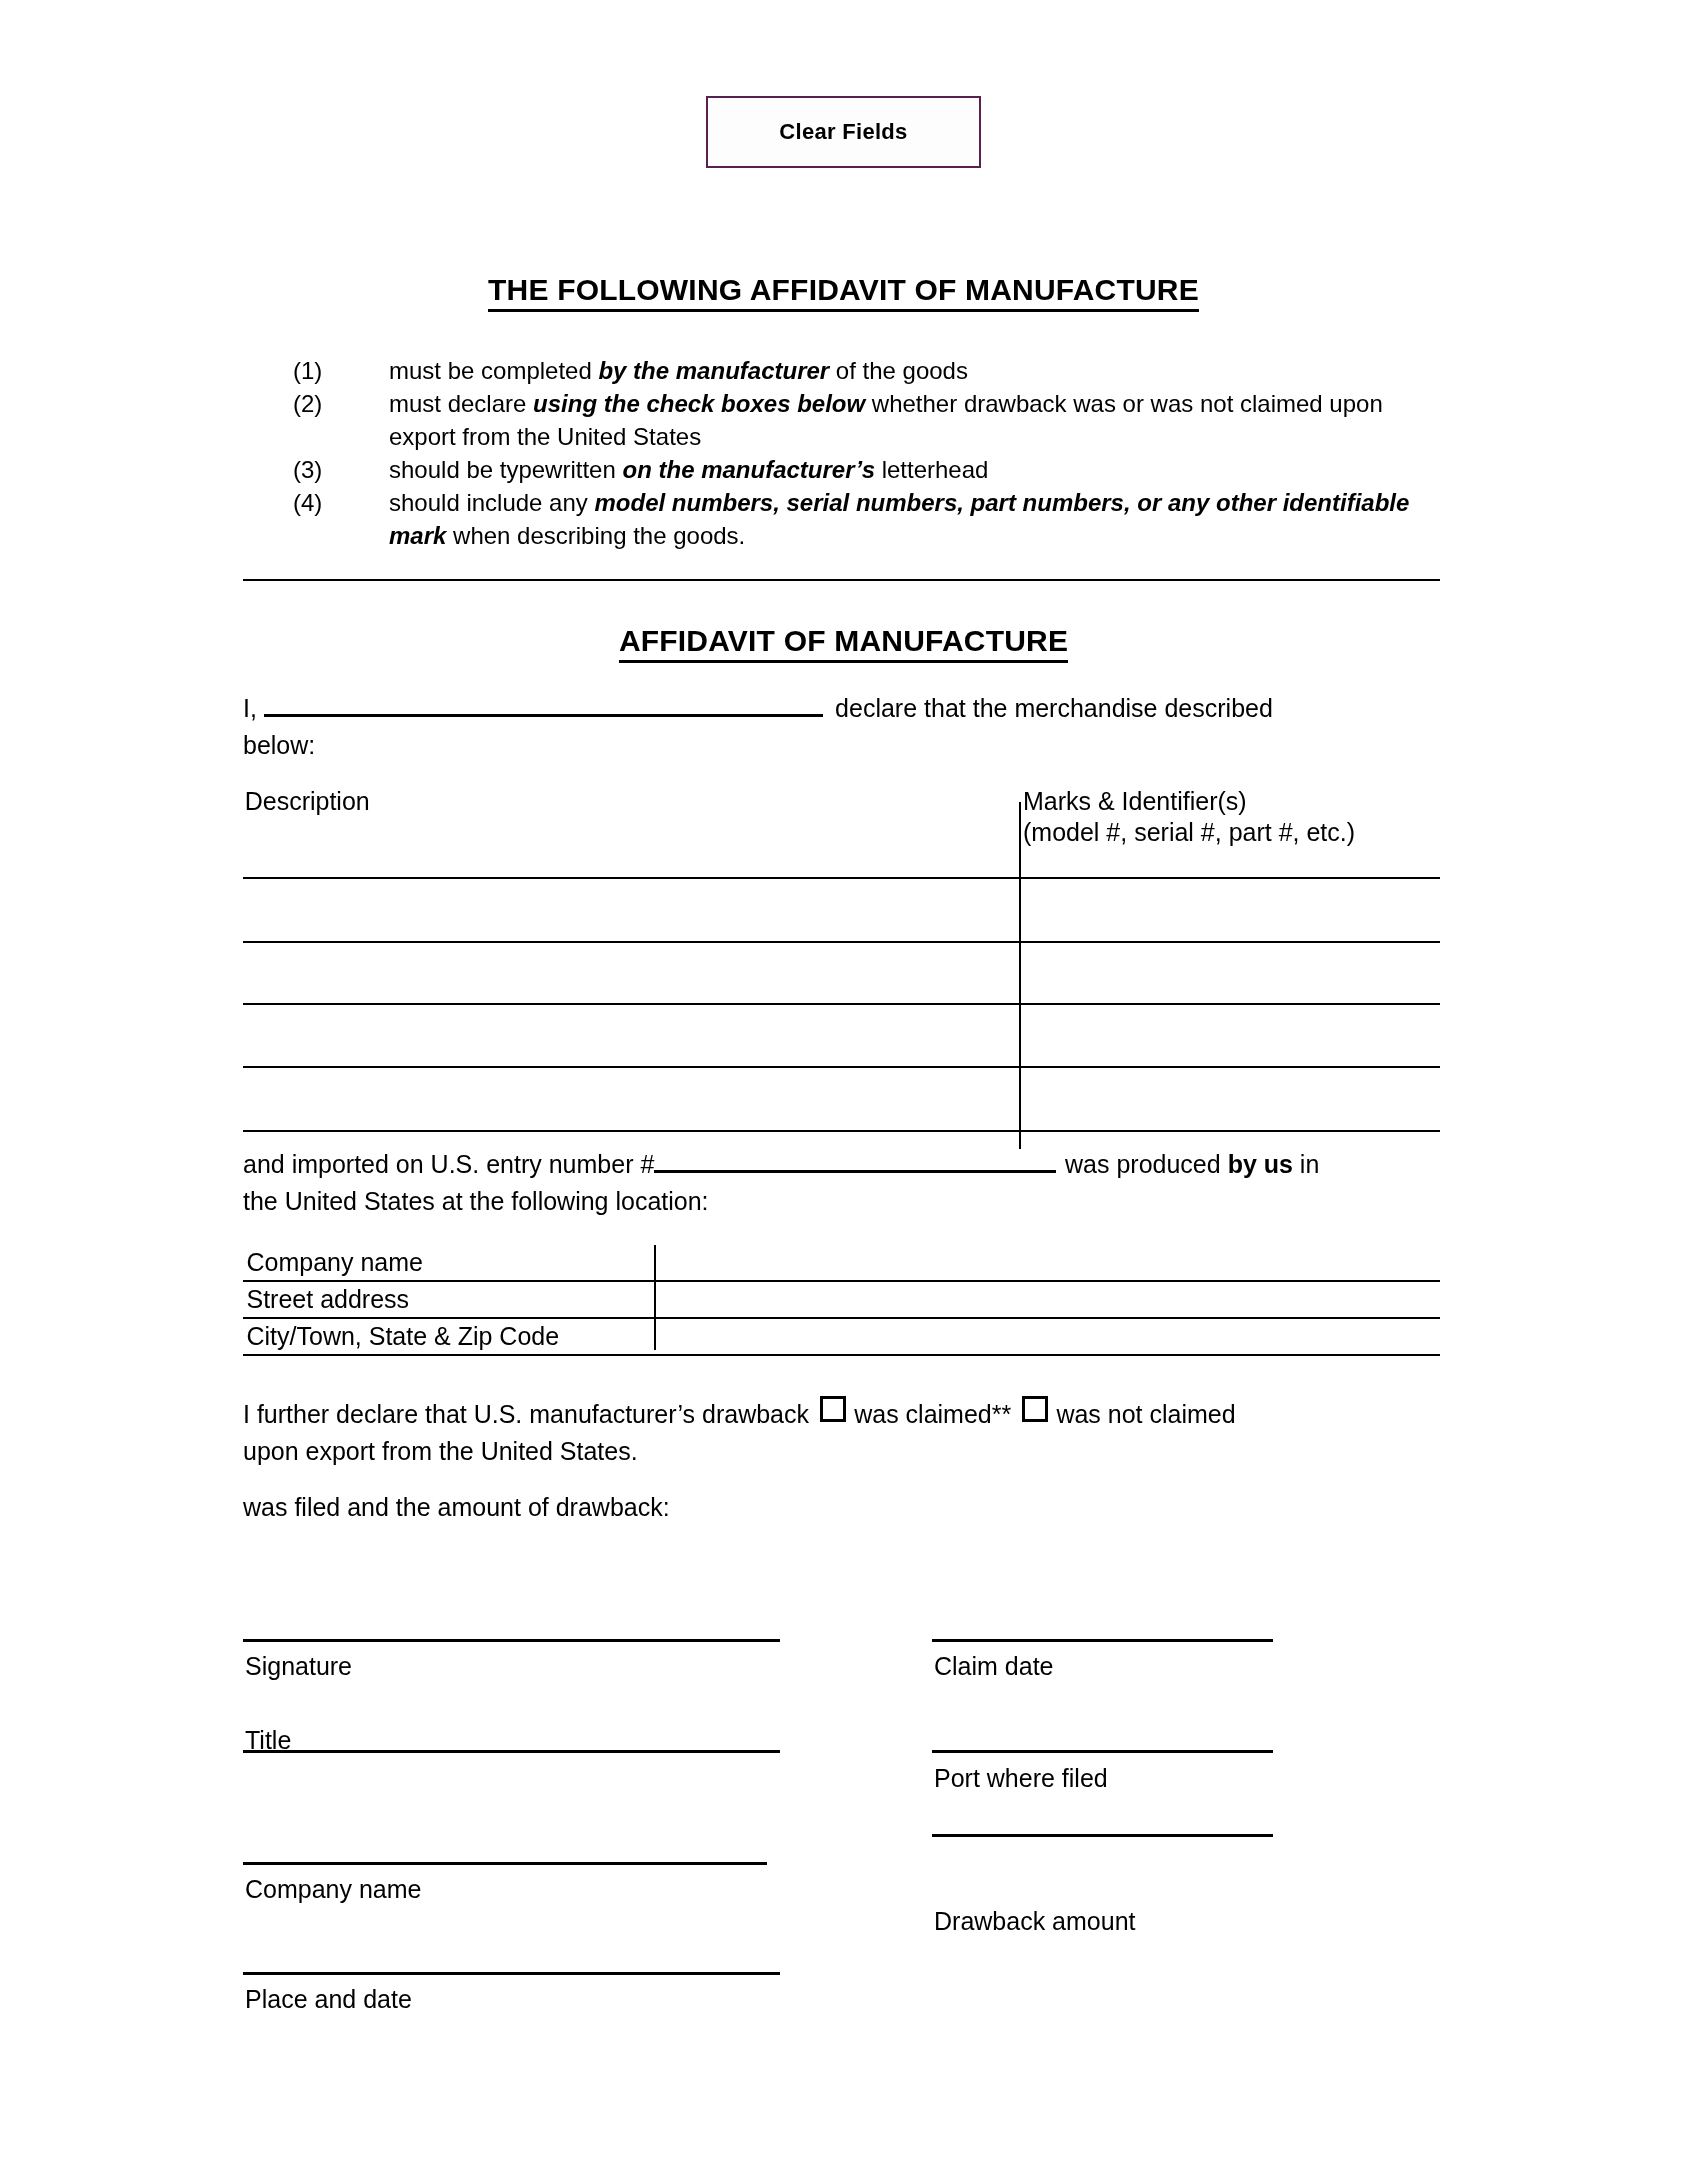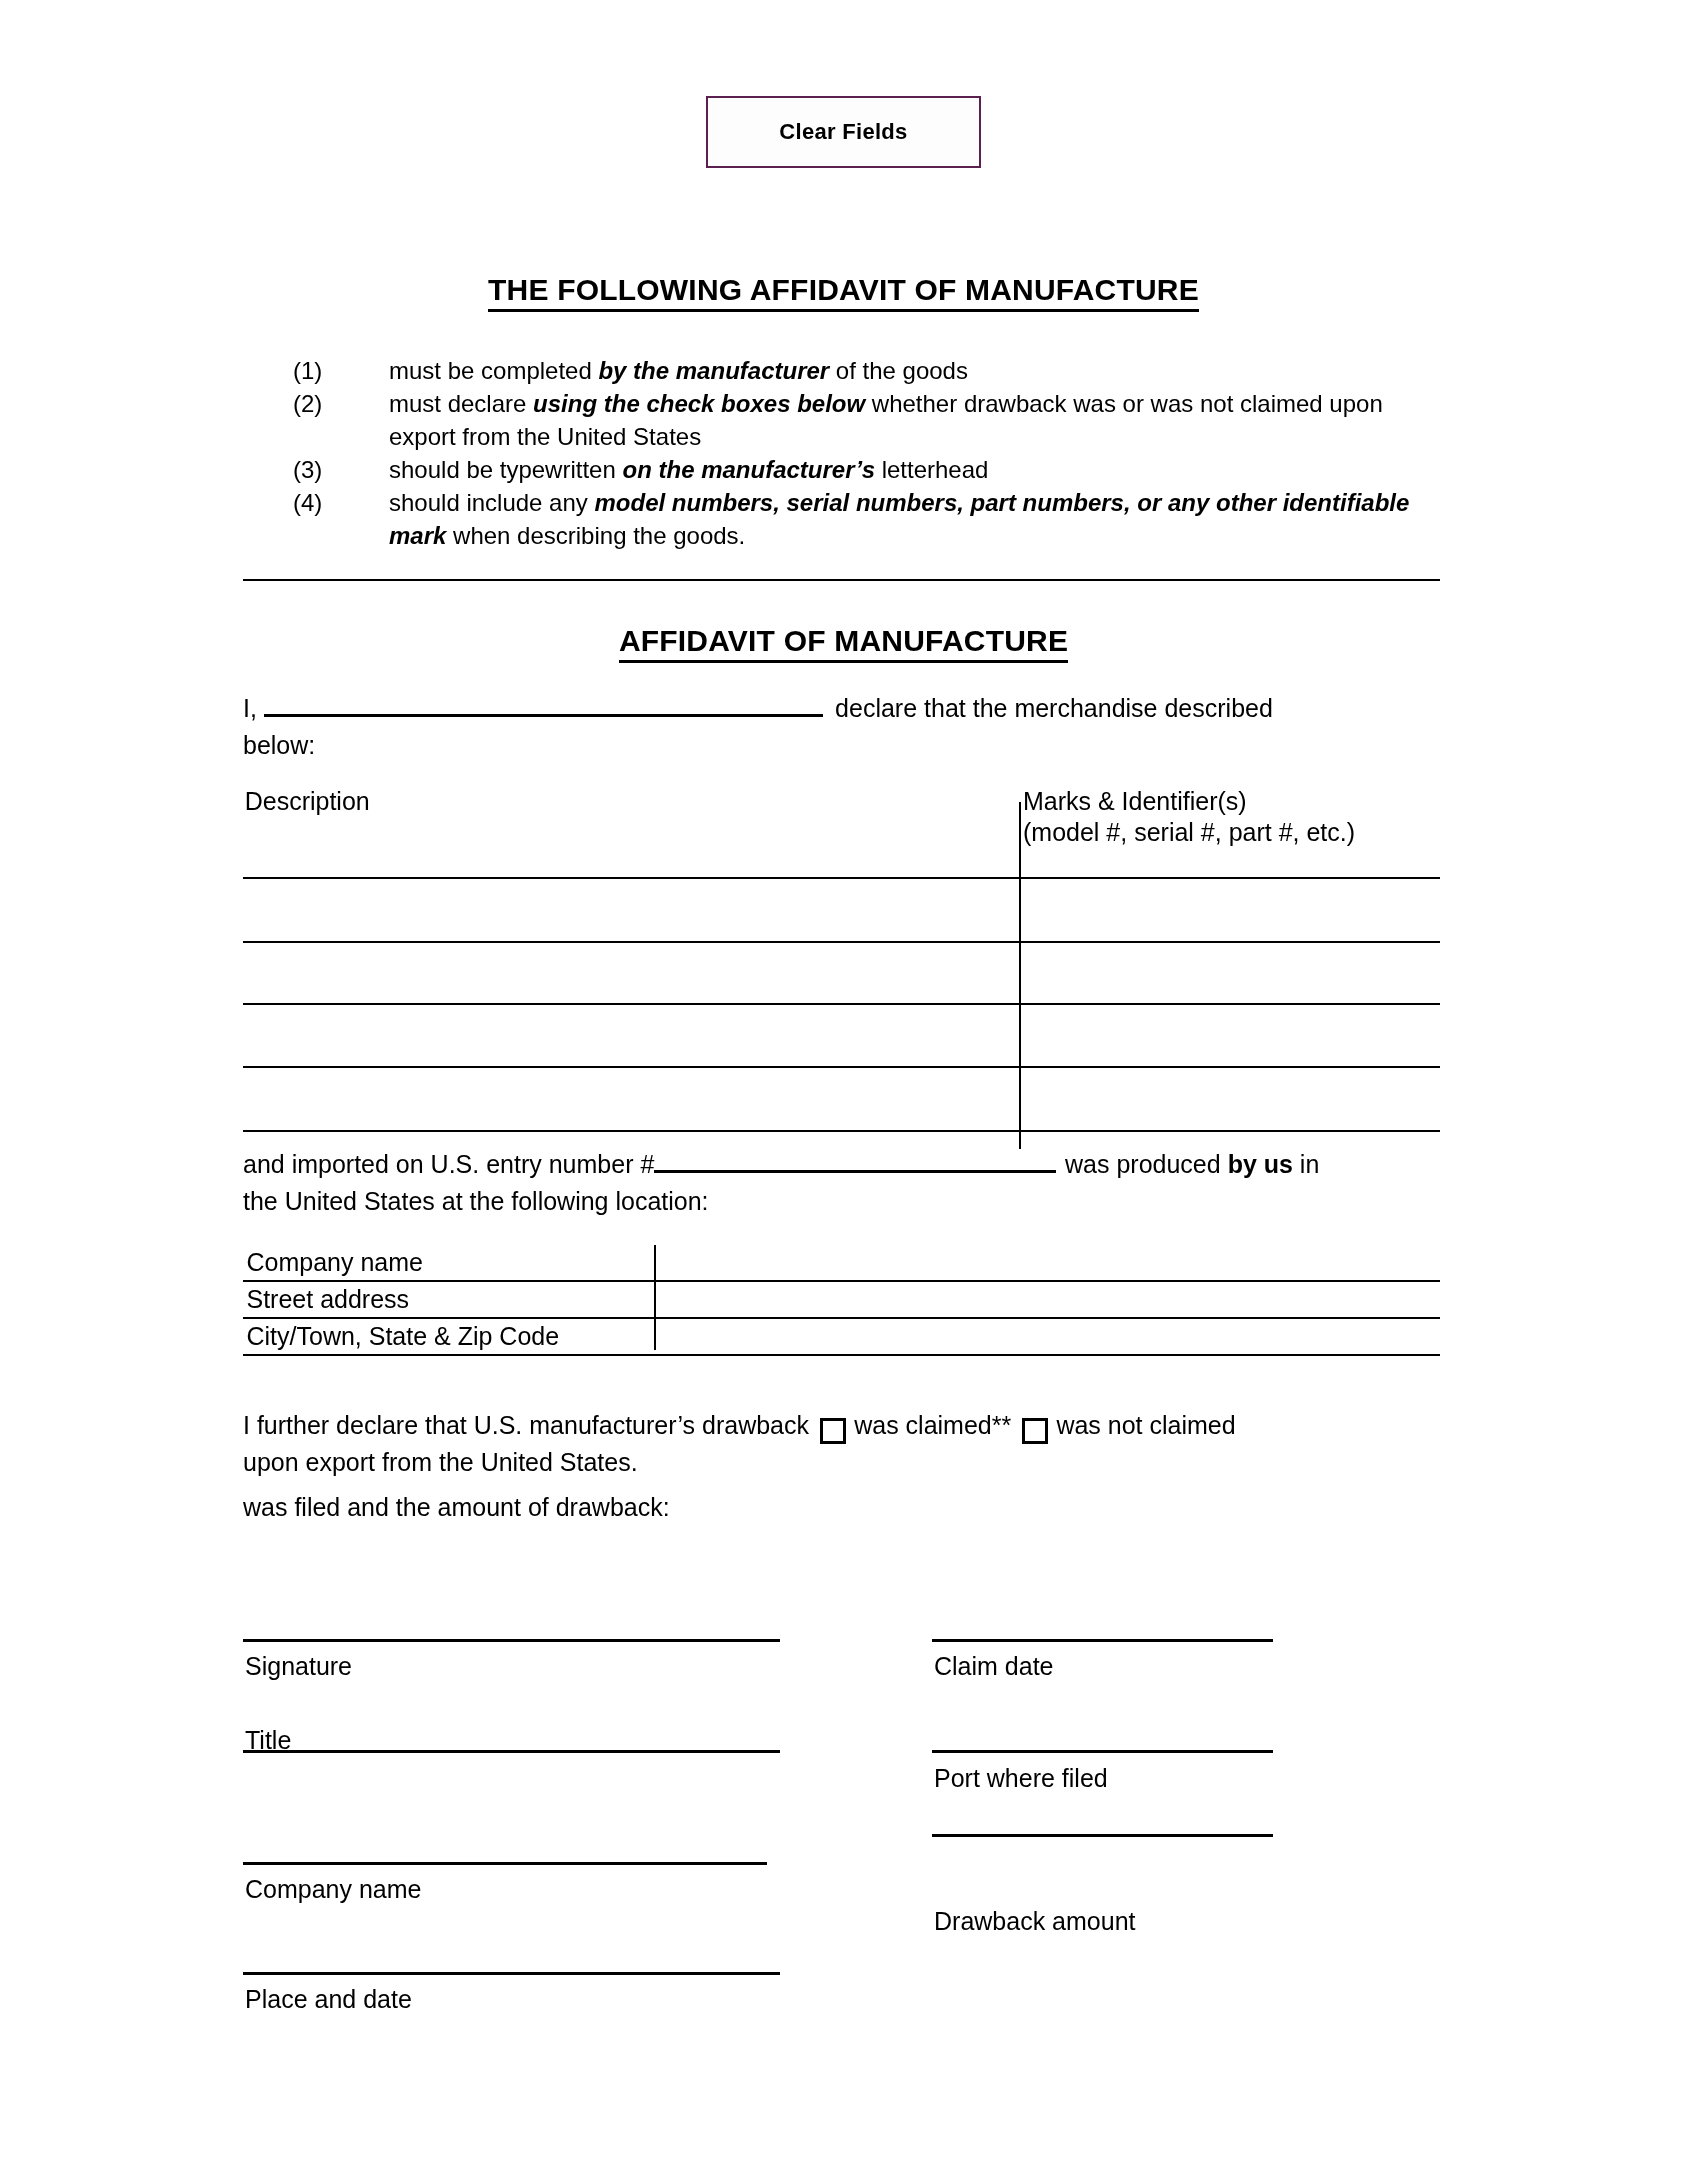--- a/index.html
+++ b/index.html
@@ -209,23 +209,22 @@
   .drawback-block {
     position: absolute;
     left: 243px;
     top: 1396px;
     width: 1223px;
     font-size: 25px;
     line-height: 37px;
   }
   .drawback-line1 {
     display: flex;
-    align-items: flex-end;
-    white-space: nowrap;
-    margin-top: 11px;
+    align-items: flex-start;
+    white-space: nowrap;
   }
   .checkbox {
     display: inline-block;
     width: 26px;
     height: 26px;
     box-sizing: border-box;
     border: 3.5px solid #000;
     background: #fff;
     margin: 0 8.7px 0 10.5px;
     vertical-align: middle;

